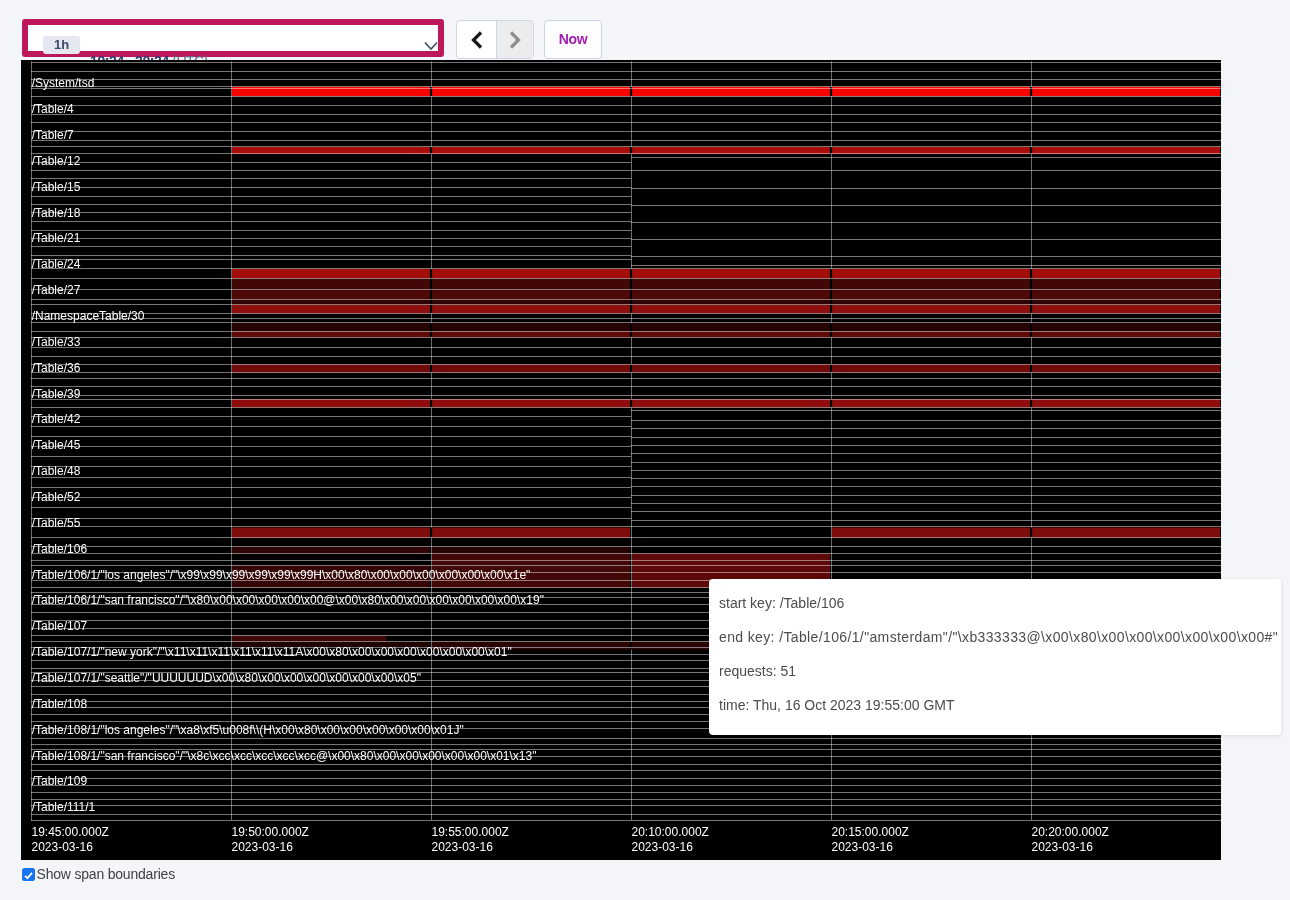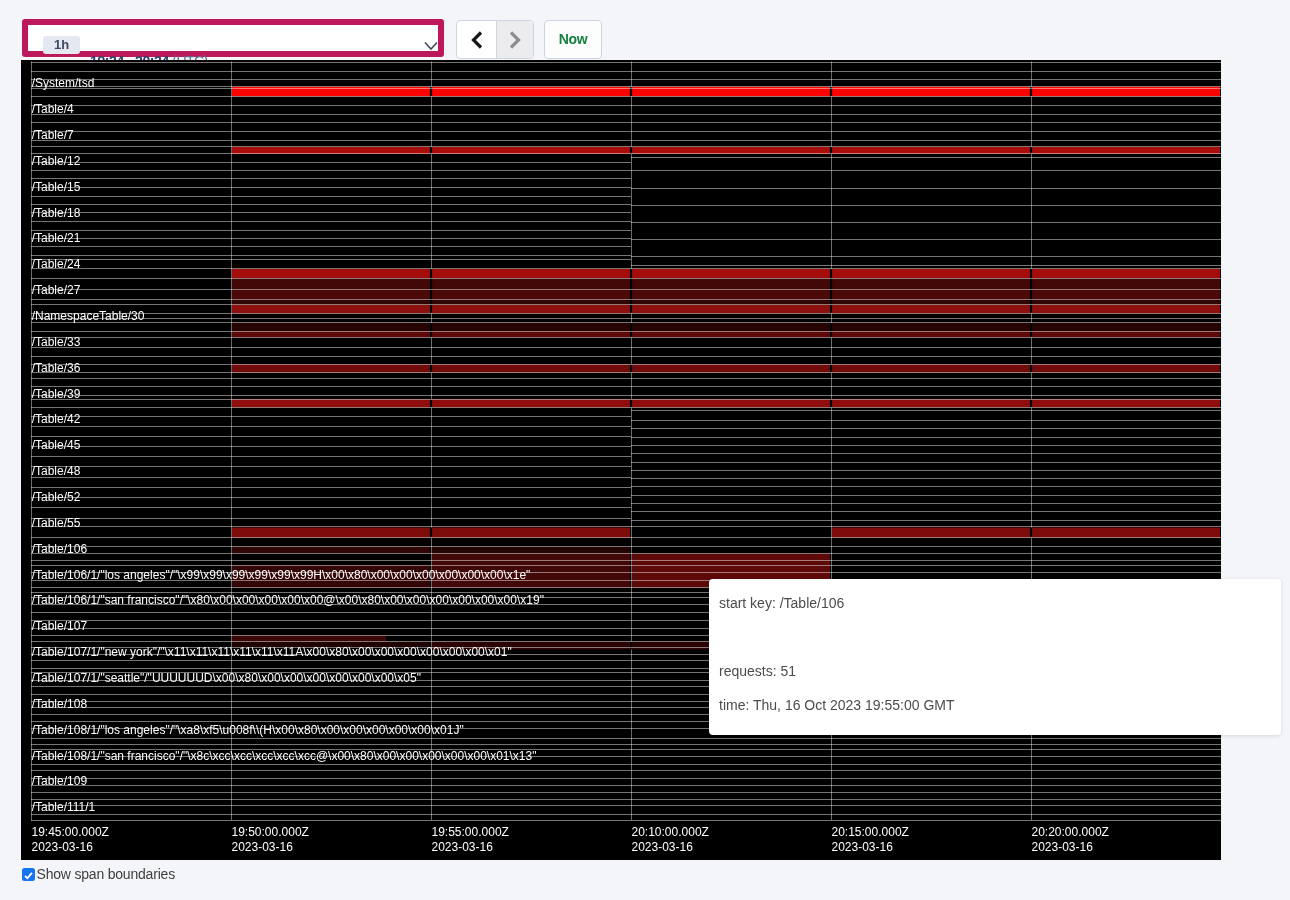--- a/index.html
+++ b/index.html
@@ -4,21 +4,21 @@
 * { margin:0; padding:0; box-sizing:border-box; }
 html,body { width:1290px; height:900px; background:#f4f5f9; font-family:"Liberation Sans", sans-serif; overflow:hidden; }
 body > * { opacity:0.999; }
 .abs { position:absolute; }
 #toolbar-select { left:22px; top:19px; width:422px; height:38px; background:#fff; border:6px solid #be185d; border-radius:3px; }
 #pill1h { left:37px; top:30px; width:37px; height:18px; background:#e5e8f0; border-radius:3px; color:#3c4a66; font-size:13px; font-weight:bold; text-align:center; line-height:18px; }
 #trange { left:84px; top:32px; font-size:14px; font-weight:bold; color:#32406b; letter-spacing:-0.4px; }
 #trange .utc { font-weight:normal; color:#5d6a85; letter-spacing:-0.6px; }
 #btngroup { left:456px; top:20px; width:78px; height:39px; border:1px solid #cdd5e3; border-radius:4px; background:#fff; overflow:hidden; }
 #btnR { position:absolute; left:38.5px; top:0; width:39.5px; height:37px; background:#ececee; border-left:1px solid #cdd5e3; }
-#btnNow { left:544px; top:20px; width:58px; height:39px; border:1px solid #cbd3e2; border-radius:4px; background:#fdfdfe; color:#15803d; font-size:14px; font-weight:bold; text-align:center; line-height:37px; letter-spacing:-0.3px; }
+#btnNow { left:544px; top:20px; width:58px; height:39px; border:1px solid #cbd3e2; border-radius:4px; background:#fdfdfe; color:#a21caf; font-size:14px; font-weight:bold; text-align:center; line-height:37px; letter-spacing:-0.3px; }
 #chart { left:21px; top:60px; }
 svg text.rl { fill:#fff; font-size:12px; font-family:"Liberation Sans",sans-serif; }
 svg text.ax { fill:#fff; font-size:12px; font-family:"Liberation Sans",sans-serif; }
 #tooltip { left:709px; top:539px; width:572px; height:156px; background:#fff; border-radius:4px; box-shadow:0 1px 4px rgba(0,0,0,0.12); color:#4c4c4c; font-size:14px;margin-top:40px; }
 #tooltip div { position:absolute; left:10px; white-space:nowrap; }
 #cbox { left:22px; top:867.5px; width:13px; height:13px; background:#1574f0; border-radius:2.5px; }
 #cblab { left:36.5px; top:865.5px; font-size:14px; color:#3f3f3f; letter-spacing:-0.2px; }
 </style></head>
 <body>
 <div class="abs" id="toolbar-select">
@@ -394,18 +394,19 @@
 <text x="410.5" y="791.2" class="ax">2023-03-16</text>
 <text x="610.5" y="776.2" class="ax">20:10:00.000Z</text>
 <text x="610.5" y="791.2" class="ax">2023-03-16</text>
 <text x="810.5" y="776.2" class="ax">20:15:00.000Z</text>
 <text x="810.5" y="791.2" class="ax">2023-03-16</text>
 <text x="1010.5" y="776.2" class="ax">20:20:00.000Z</text>
 <text x="1010.5" y="791.2" class="ax">2023-03-16</text>
 </svg>
 <div class="abs" id="tooltip">
   <div style="top:15.5px;">start key: /Table/106</div>
+  <div style="top:49.5px; letter-spacing:0.37px;">end key: /Table/106/1/"amsterdam"/"\xb333333@\x00\x80\x00\x00\x00\x00\x00\x00#"</div>
   <div style="top:83.5px;">requests: 51</div>
   <div style="top:117.5px;">time: Thu, 16 Oct 2023 19:55:00 GMT</div>
 </div>
 <div class="abs" id="cbox"><svg width="13" height="13" viewBox="0 0 13 13">
       <path d="M3 6.8 L5.4 9.2 L10 3.8" fill="none" stroke="#fff" stroke-width="1.8"></path>
     </svg></div>
 <div class="abs" id="cblab">Show span boundaries</div>
 </body></html>

